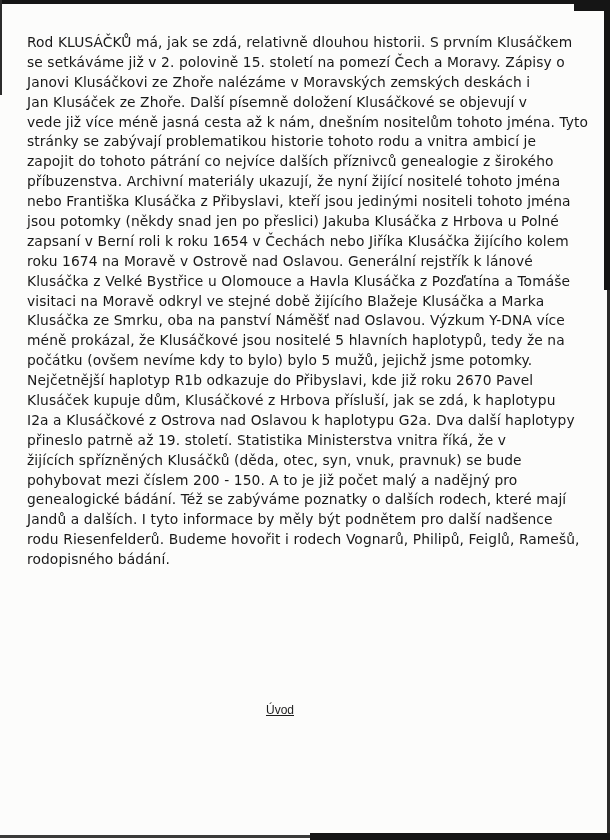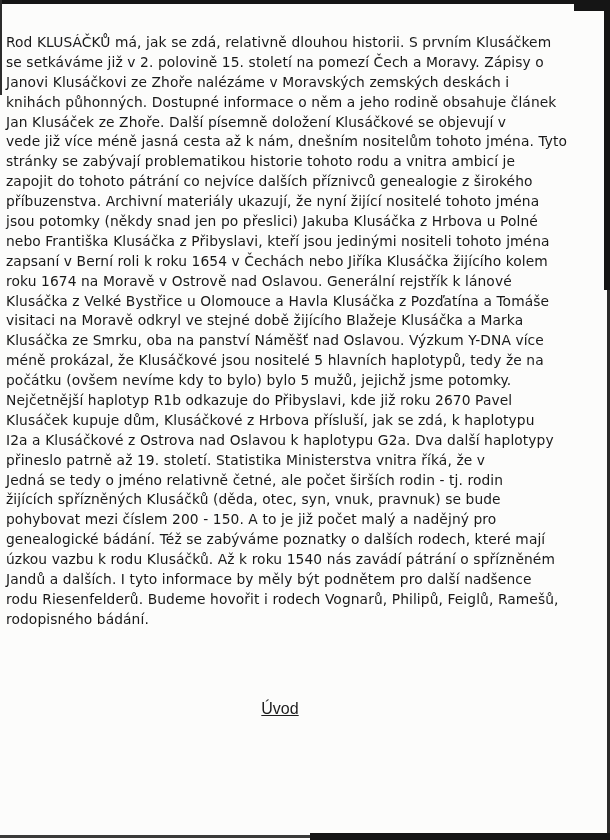--- a/index.html
+++ b/index.html
@@ -14,42 +14,42 @@
     overflow: hidden;
     font-family: "DejaVu Sans", sans-serif;
   }
   .page {
     position: absolute;
     inset: 0;
     background: #fcfcfb;
   }
   .text-block {
     position: absolute;
-    left: 6px;
+    left: 27px;
     top: 33px;
     width: 582px;
     color: #191919;
     font-size: 13.8px;
     line-height: 19.9px;
     letter-spacing: 0.1px;
   }
   .line {
     white-space: nowrap;
     height: 19.9px;
   }
   .uvod-wrap {
     position: absolute;
     left: 0;
     top: 699px;
     width: 560px;
     text-align: center;
   }
   .uvod-link {
     font-family: "Liberation Sans", sans-serif;
-    font-size: 16px;
+    font-size: 12px;
     color: #1c1c1c;
     text-decoration: underline;
     cursor: pointer;
   }
   
   .edge {
     position: absolute;
     background: #151515;
   }
   .edge-top        { left: 0; top: 0; width: 610px; height: 4px; }
@@ -62,44 +62,41 @@
 </style>
 </head>
 <body>
 
 <div class="page">
 
   <div class="text-block">
     <div class="line">Rod KLUSÁČKŮ má, jak se zdá, relativně dlouhou historii. S prvním Klusáčkem</div>
     <div class="line">se setkáváme již v 2. polovině 15. století na pomezí Čech a Moravy. Zápisy o</div>
     <div class="line">Janovi Klusáčkovi ze Zhoře nalézáme v Moravských zemských deskách i</div>
-    <div class="line">knihách půhonných. Dostupné informace o něm a jeho rodině obsahuje článek</div>
     <div class="line">Jan Klusáček ze Zhoře. Další písemně doložení Klusáčkové se objevují v</div>
     <div class="line">vede již více méně jasná cesta až k nám, dnešním nositelům tohoto jména. Tyto</div>
     <div class="line">stránky se zabývají problematikou historie tohoto rodu a vnitra ambicí je</div>
     <div class="line">zapojit do tohoto pátrání co nejvíce dalších příznivců genealogie z širokého</div>
     <div class="line">příbuzenstva. Archivní materiály ukazují, že nyní žijící nositelé tohoto jména</div>
+    <div class="line">nebo Františka Klusáčka z Přibyslavi, kteří jsou jedinými nositeli tohoto jména</div>
     <div class="line">jsou potomky (někdy snad jen po přeslici) Jakuba Klusáčka z Hrbova u Polné</div>
-    <div class="line">nebo Františka Klusáčka z Přibyslavi, kteří jsou jedinými nositeli tohoto jména</div>
     <div class="line">zapsaní v Berní roli k roku 1654 v Čechách nebo Jiříka Klusáčka žijícího kolem</div>
     <div class="line">roku 1674 na Moravě v Ostrově nad Oslavou. Generální rejstřík k lánové</div>
     <div class="line">Klusáčka z Velké Bystřice u Olomouce a Havla Klusáčka z Pozďatína a Tomáše</div>
     <div class="line">visitaci na Moravě odkryl ve stejné době žijícího Blažeje Klusáčka a Marka</div>
     <div class="line">Klusáčka ze Smrku, oba na panství Náměšť nad Oslavou. Výzkum Y-DNA více</div>
     <div class="line">méně prokázal, že Klusáčkové jsou nositelé 5 hlavních haplotypů, tedy že na</div>
     <div class="line">počátku (ovšem nevíme kdy to bylo) bylo 5 mužů, jejichž jsme potomky.</div>
     <div class="line">Nejčetnější haplotyp R1b odkazuje do Přibyslavi, kde již roku 2670 Pavel</div>
     <div class="line">Klusáček kupuje dům, Klusáčkové z Hrbova přísluší, jak se zdá, k haplotypu</div>
     <div class="line">I2a a Klusáčkové z Ostrova nad Oslavou k haplotypu G2a. Dva další haplotypy</div>
     <div class="line">přineslo patrně až 19. století. Statistika Ministerstva vnitra říká, že v</div>
-    <div class="line">Jedná se tedy o jméno relativně četné, ale počet širších rodin - tj. rodin</div>
     <div class="line">žijících spřízněných Klusáčků (děda, otec, syn, vnuk, pravnuk) se bude</div>
     <div class="line">pohybovat mezi číslem 200 - 150. A to je již počet malý a nadějný pro</div>
     <div class="line">genealogické bádání. Též se zabýváme poznatky o dalších rodech, které mají</div>
-    <div class="line">úzkou vazbu k rodu Klusáčků. Až k roku 1540 nás zavádí pátrání o spřízněném</div>
     <div class="line">Jandů a dalších. I tyto informace by měly být podnětem pro další nadšence</div>
     <div class="line">rodu Riesenfelderů. Budeme hovořit i rodech Vognarů, Philipů, Feiglů, Ramešů,</div>
     <div class="line">rodopisného bádání.</div>
   </div>
 
   <div class="uvod-wrap">
     <a class="uvod-link">Úvod</a>
   </div>
 
   <div class="edge edge-top"></div>

